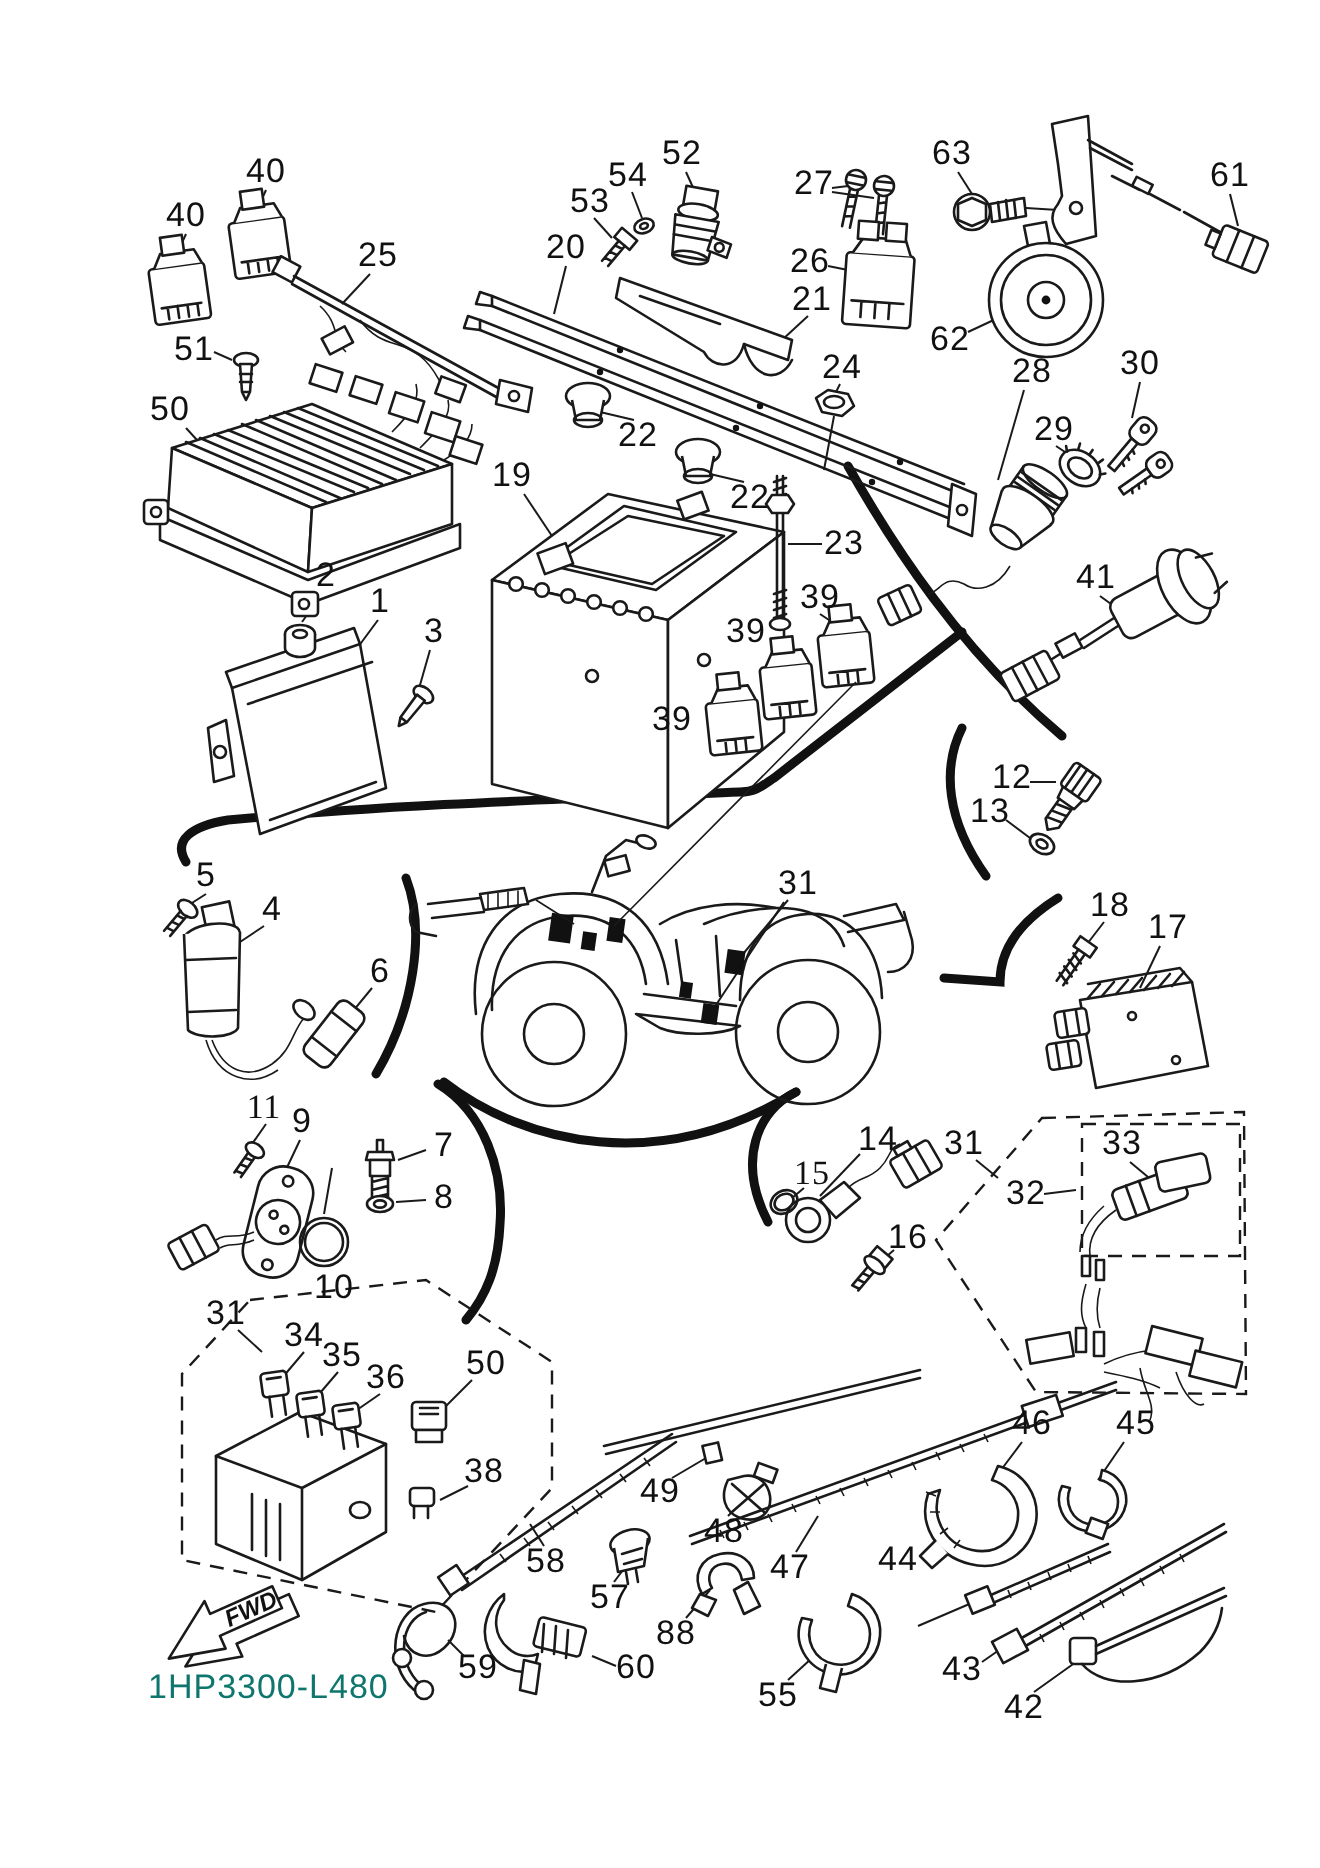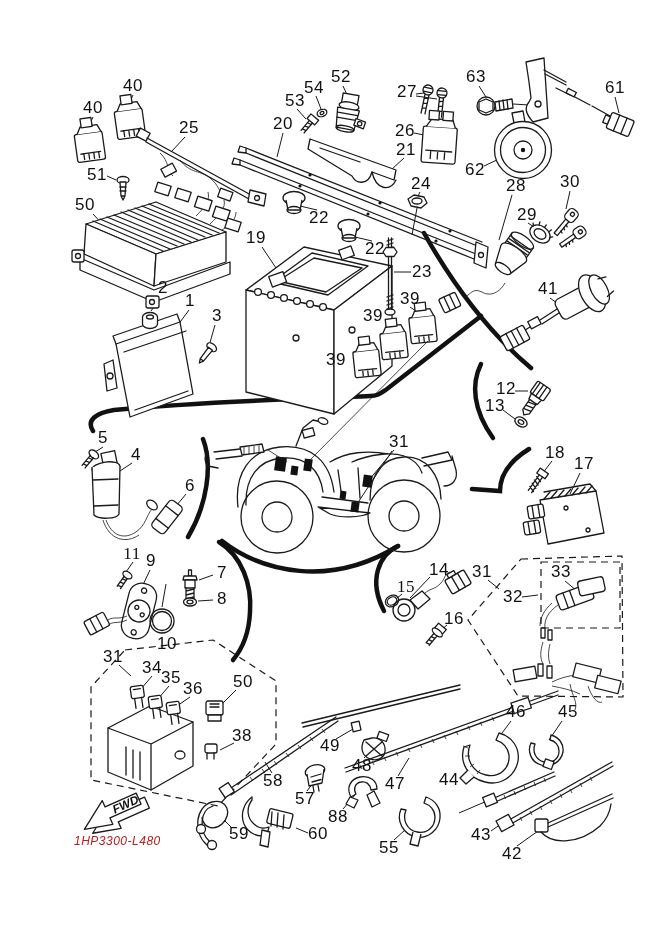--- a/index.html
+++ b/index.html
@@ -2,21 +2,21 @@
 <html><head>
 <meta charset="utf-8">
 <style>
   html,body{margin:0;padding:0;background:#ffffff;}
   .canvas{position:relative;width:660px;height:934px;background:#ffffff;overflow:hidden;
           font-family:"Liberation Sans",sans-serif;}
   svg{position:absolute;left:0;top:0;}
   .labels{position:absolute;left:0;top:0;width:100%;height:100%;pointer-events:none;padding-left:47px;}
   .part-label{position:absolute;transform:translate(-50%,-50%);font-size:17px;color:#111;
               letter-spacing:0.5px;white-space:nowrap;}
-  .part-code{position:absolute;left:74px;top:834px;font-size:12px;color:#b91c1c;letter-spacing:0.5px;font-style:italic;}
+  .part-code{position:absolute;left:74px;top:834px;font-size:17px;color:#0f766e;letter-spacing:0.5px;}
   
   .ln{stroke:#1a1a1a;fill:none;stroke-width:1.3;stroke-linecap:round;stroke-linejoin:round;}
   .fw{stroke:#1a1a1a;fill:#ffffff;stroke-width:1.3;stroke-linejoin:round;}
   .bk{fill:#111;stroke:none;}
   .ld{stroke:#1a1a1a;fill:none;stroke-width:1;}
   .hv{stroke:#111;fill:none;stroke-width:4.5;stroke-linecap:round;}
   .dsh{stroke:#1a1a1a;fill:none;stroke-width:1.2;stroke-dasharray:7 5;}
   .thin{stroke:#1a1a1a;fill:none;stroke-width:.8;}
 </style>
 </head>

